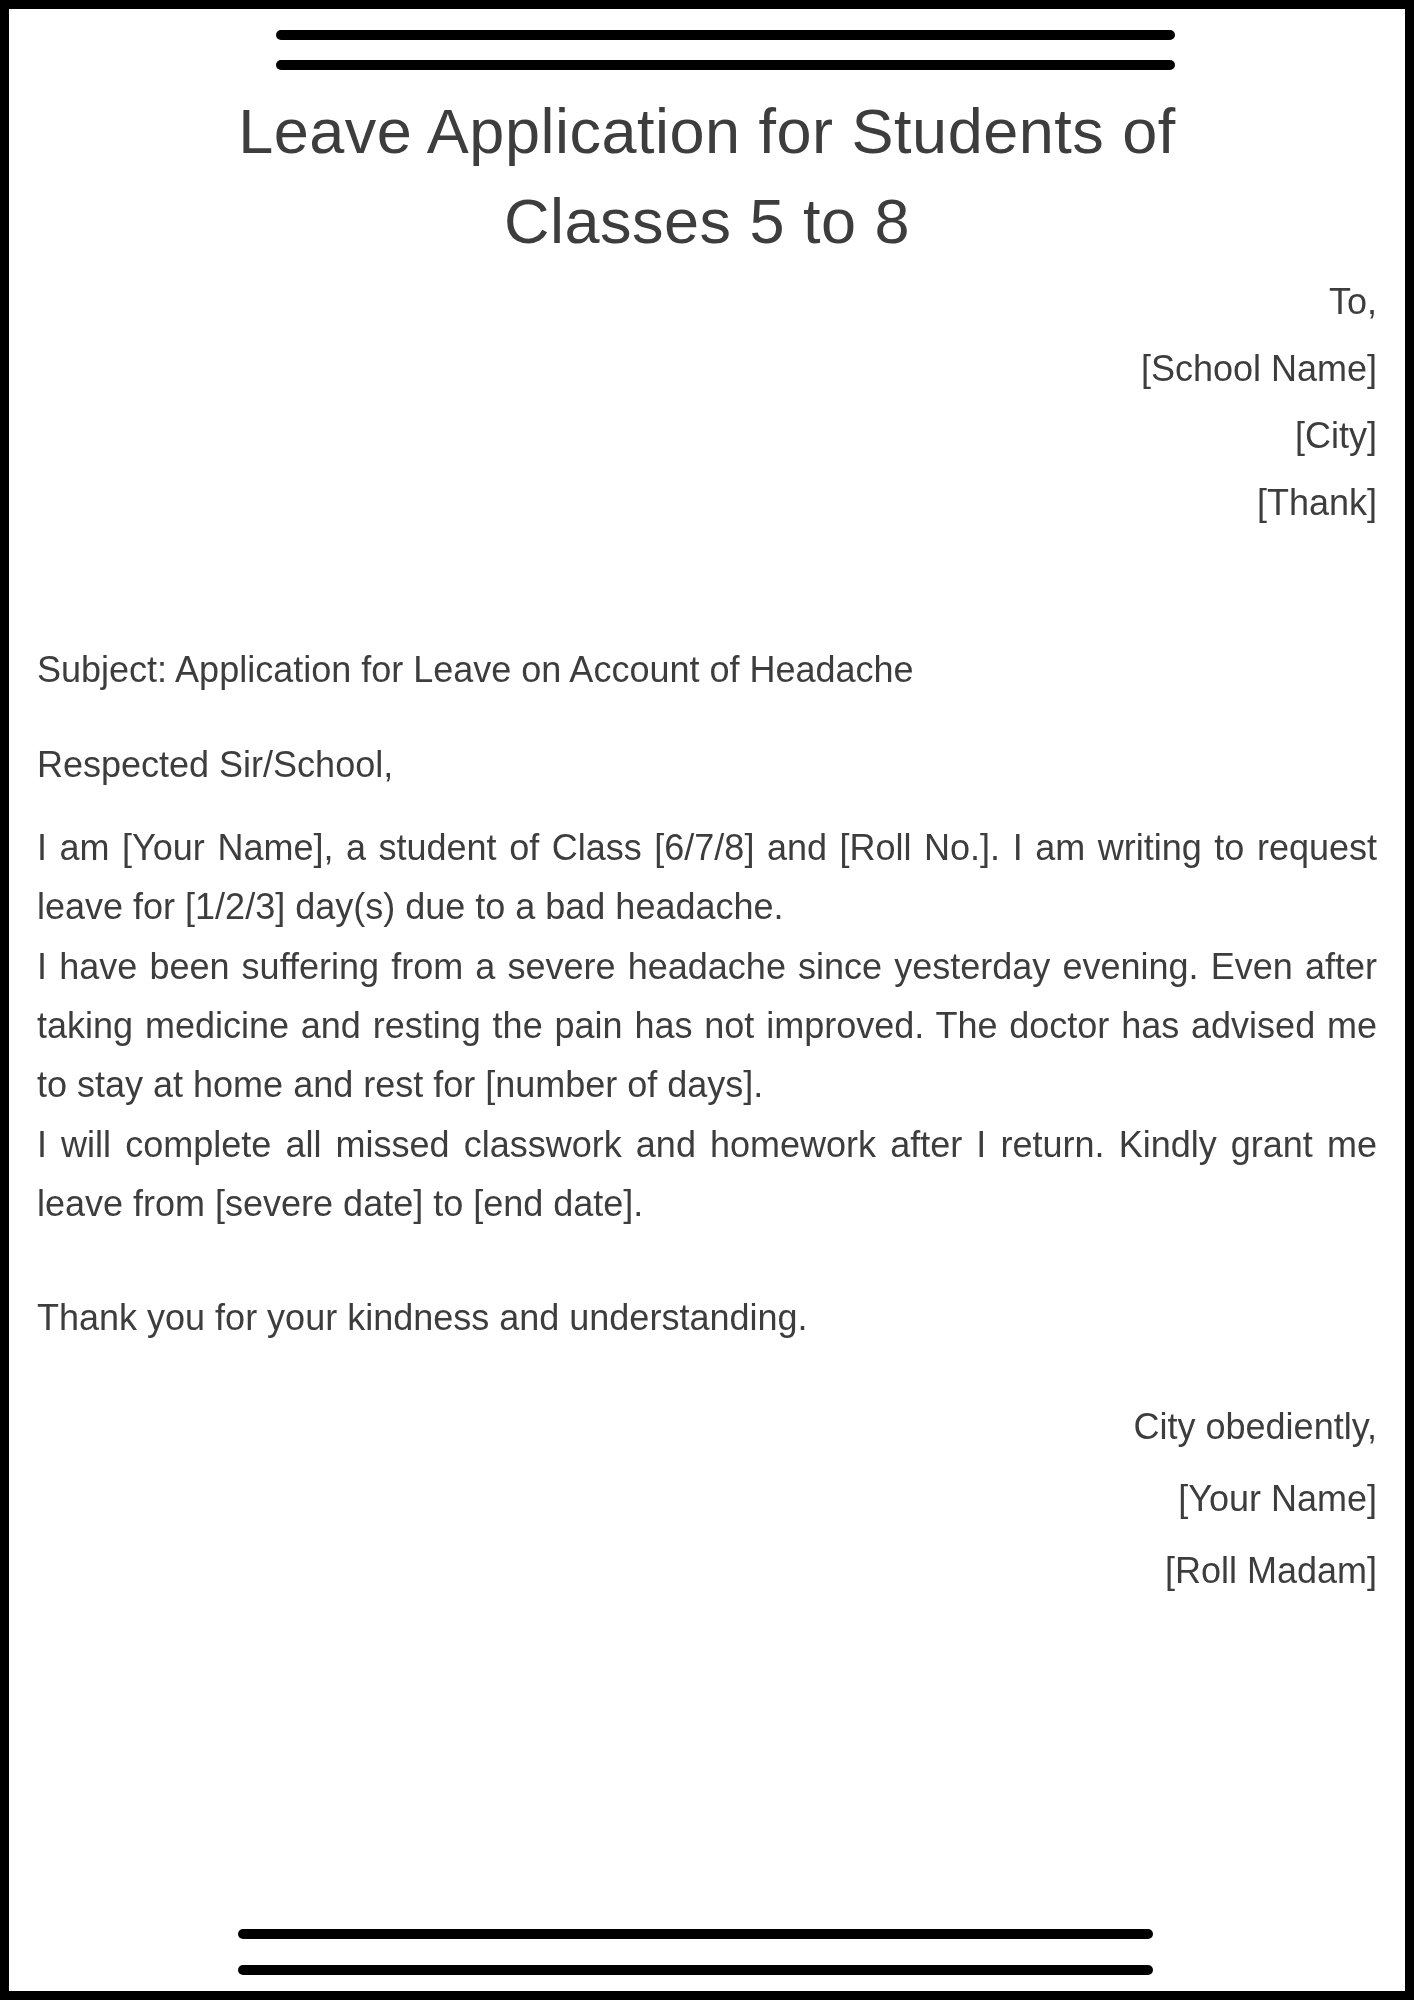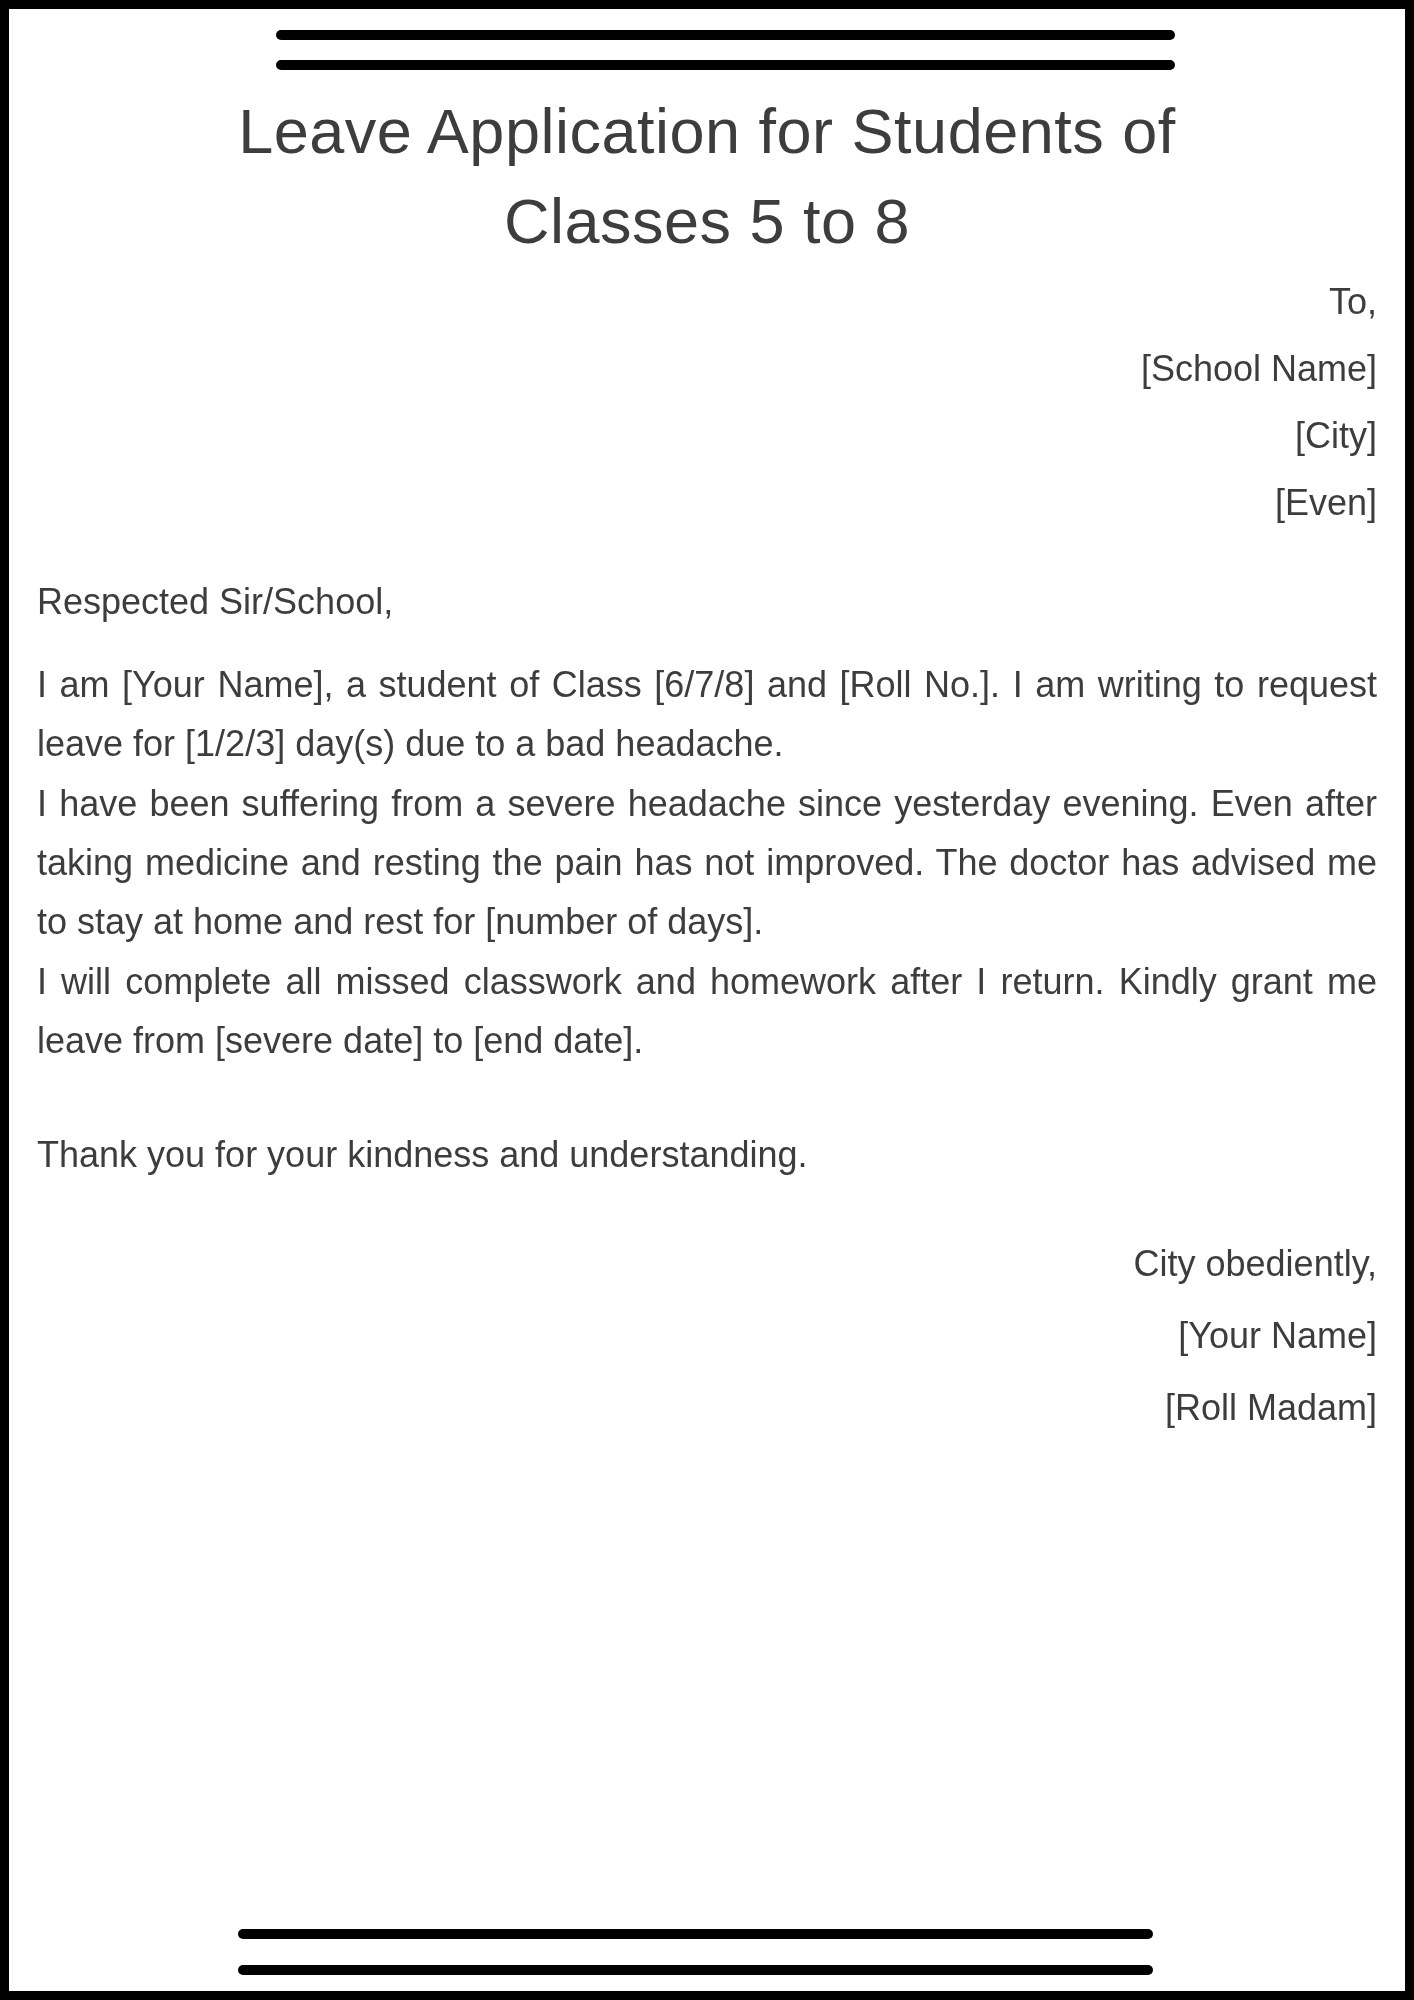--- a/index.html
+++ b/index.html
@@ -104,23 +104,24 @@
 
   <h1 class="title">
     <span class="title-line">Leave Application for Students of</span>
     <span class="title-line">Classes 5 to 8</span>
   </h1>
 
   <div class="address">
     <div>To,</div>
     <div>[School Name]</div>
     <div>[City]</div>
-    <div>[Even]</div>
+    <div>[Thank]</div>
   </div>
 
+  <p class="subject">Subject: Application for Leave on Account of Headache</p>
 
   <p class="salutation">Respected Sir/School,</p>
 
   <p class="body-para">I am [Your Name], a student of Class [6/7/8] and [Roll No.]. I am writing to request leave for [1/2/3] day(s) due to a bad headache.</p>
   <p class="body-para">I have been suffering from a severe headache since yesterday evening. Even after taking medicine and resting the pain has not improved. The doctor has advised me to stay at home and rest for [number of days].</p>
   <p class="body-para">I will complete all missed classwork and homework after I return. Kindly grant me leave from [severe date] to [end date].</p>
 
   <p class="closing">Thank you for your kindness and understanding.</p>
 
   <div class="signature">

